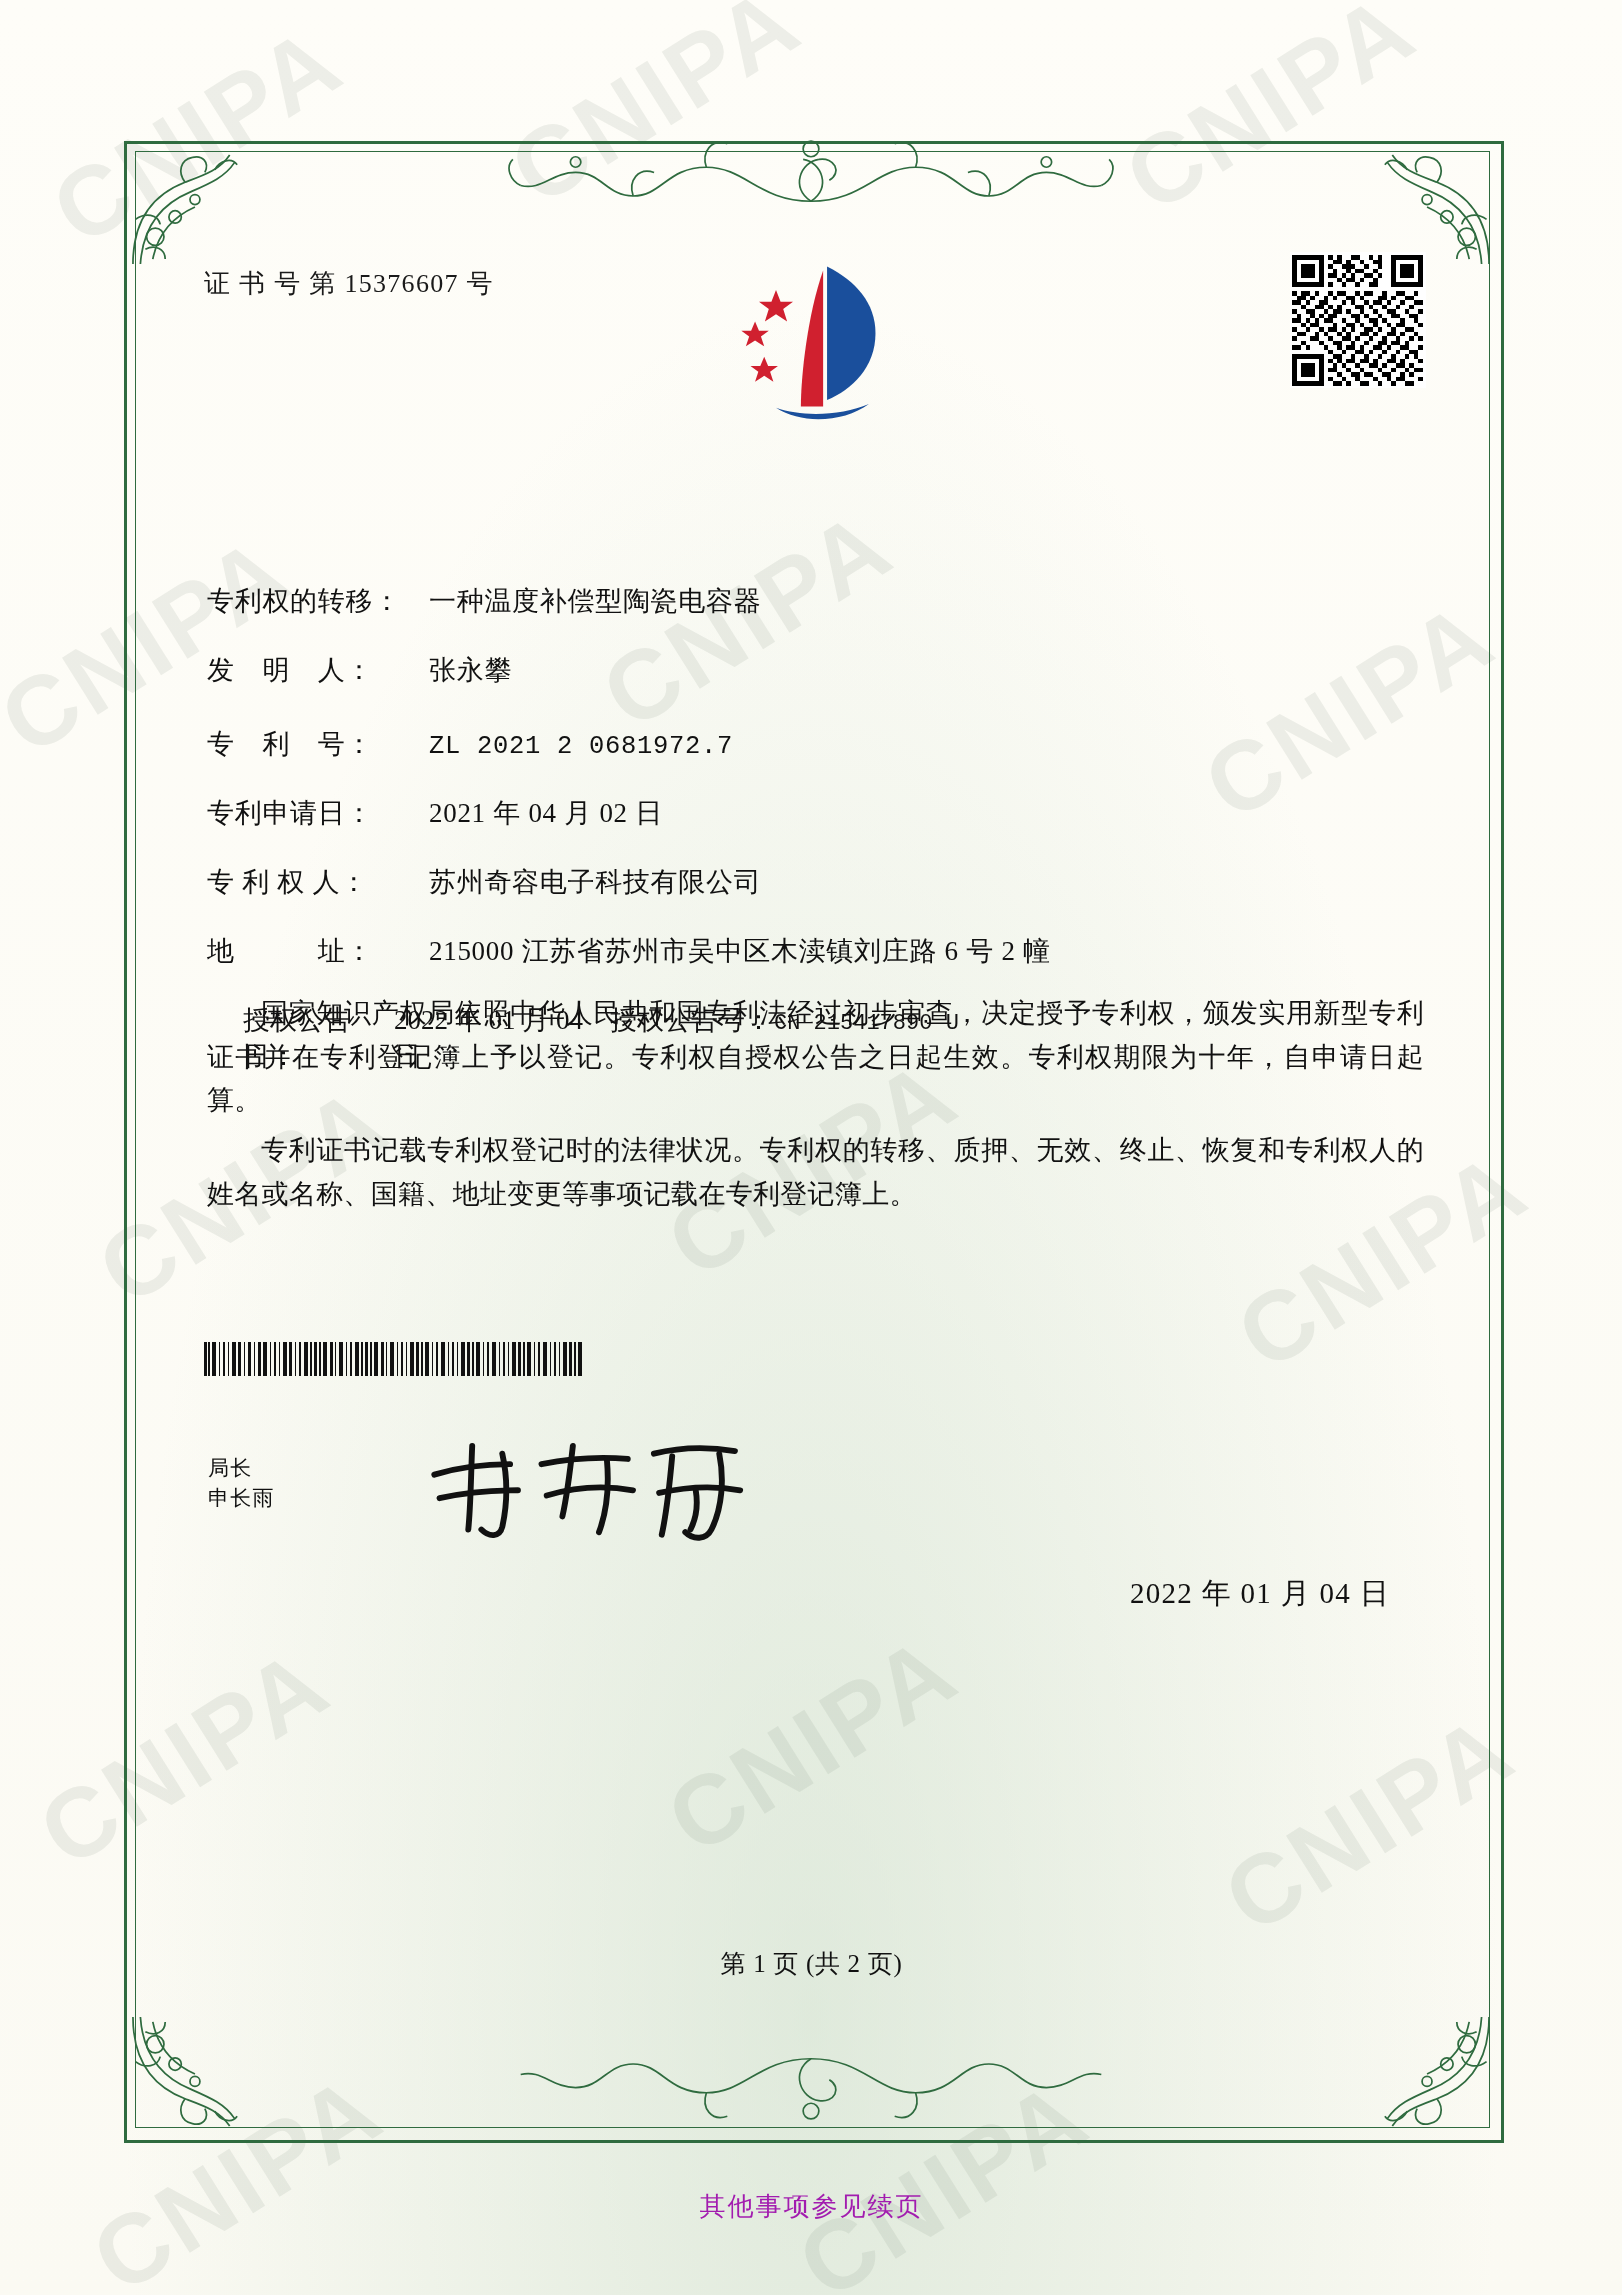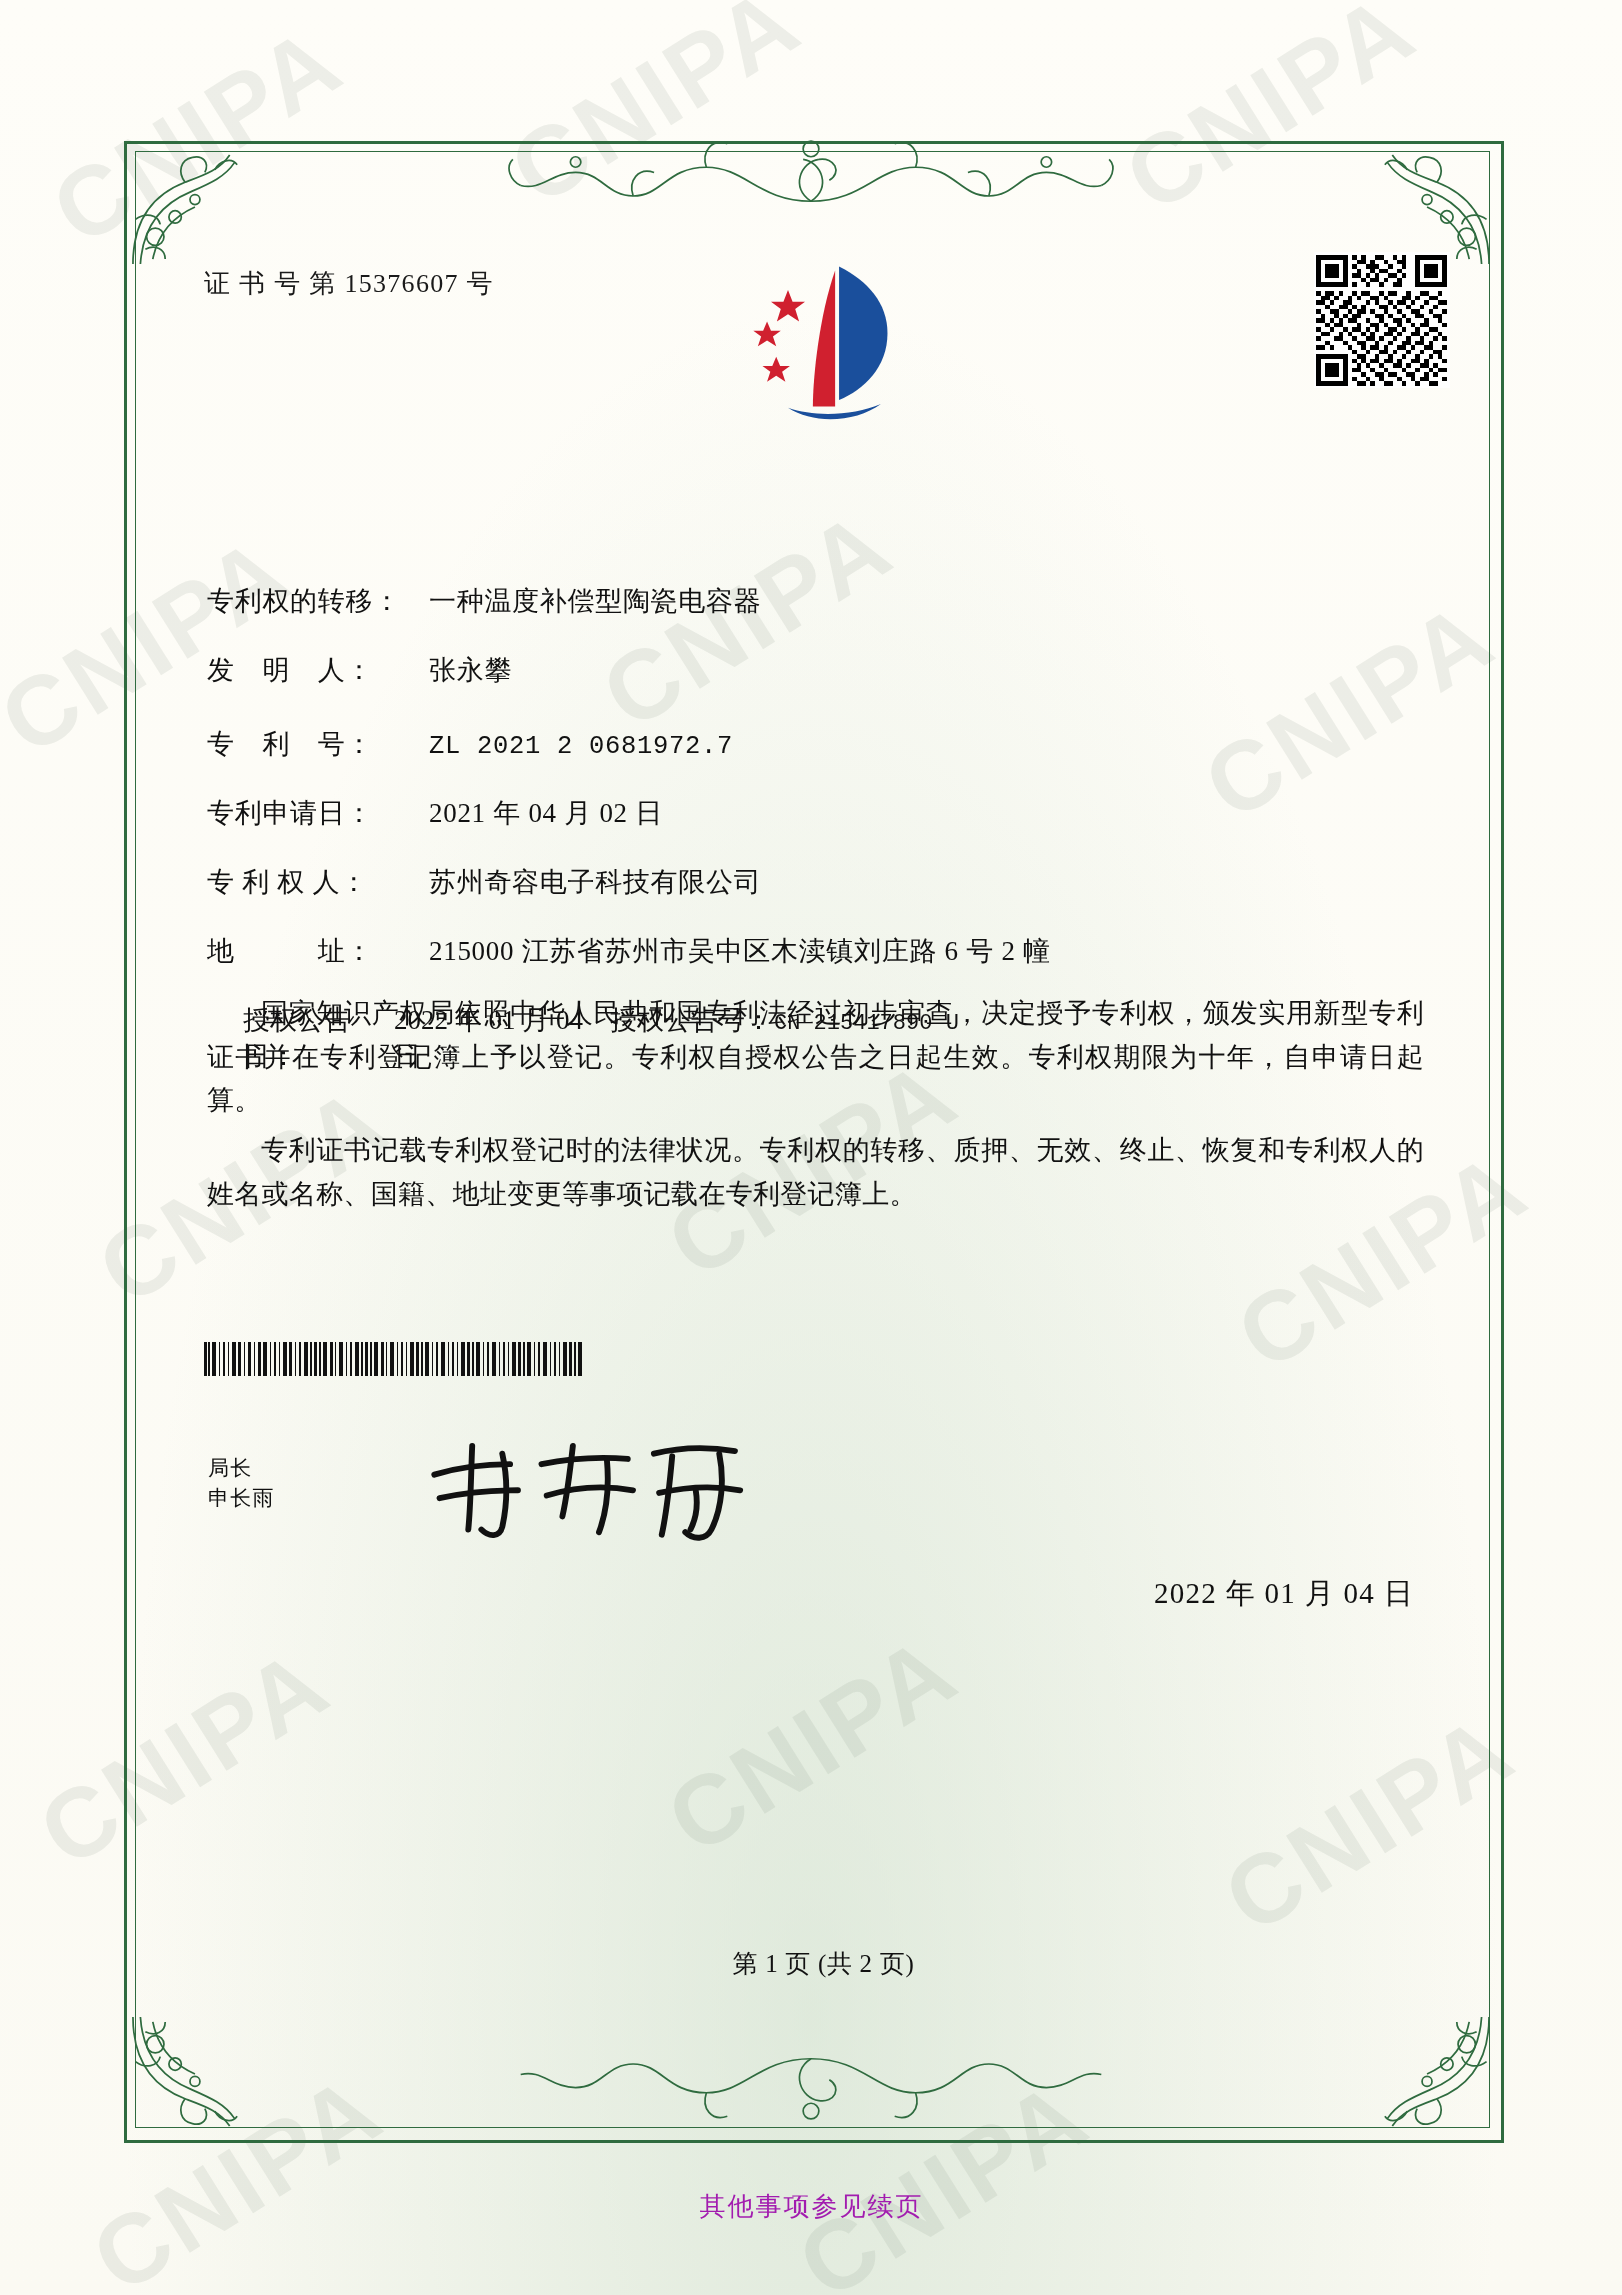--- a/index.html
+++ b/index.html
@@ -97,21 +97,20 @@
   }
   .bottom-flourish svg { width: 100%; height: 100%; display: block; }
 
   
   .content {
     position: absolute;
     left: 135px;
     top: 151px;
     width: 1353px;
     height: 1975px;
-    padding-left: 24px;
   }
 
   .cert-number {
     position: absolute;
     left: 69px;
     top: 115px;
     font-size: 26px;
     letter-spacing: 1.3px;
     color: #1a1a1a;
   }

